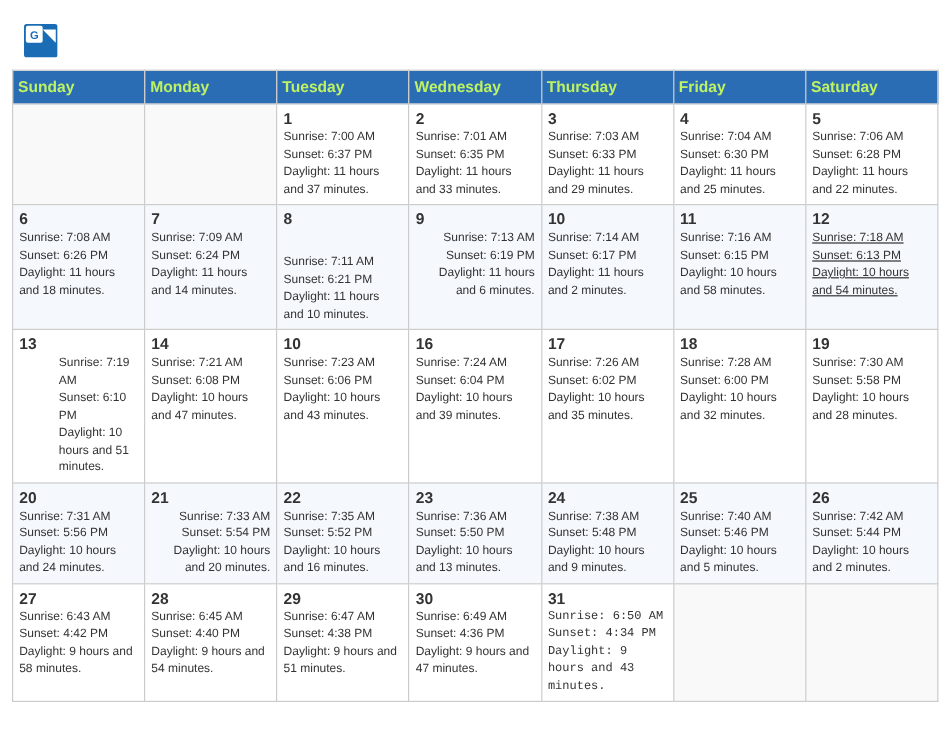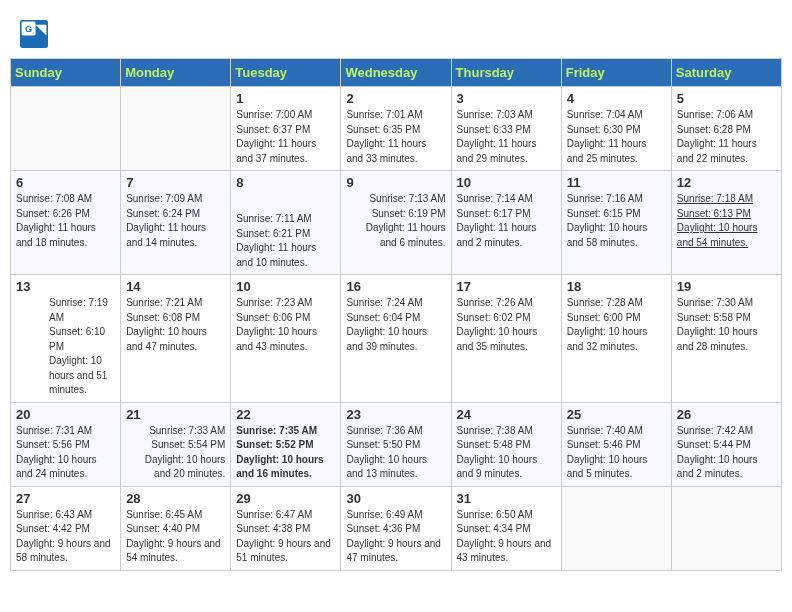--- a/index.html
+++ b/index.html
@@ -246,21 +246,21 @@
 Daylight: 10 hours and 24 minutes.</div>
         </td>
         <td>
           <span class="day-num">21</span>
           <div class="day-info" style="white-space: pre-line; text-align: right;">Sunrise: 7:33 AM
 Sunset: 5:54 PM
 Daylight: 10 hours and 20 minutes.</div>
         </td>
         <td>
           <span class="day-num">22</span>
-          <div class="day-info" style="white-space: pre-line; font-weight: bold;">Sunrise: 7:35 AM
+          <div class="day-info" style="white-space: pre-line;">Sunrise: 7:35 AM
 Sunset: 5:52 PM
 Daylight: 10 hours and 16 minutes.</div>
         </td>
         <td>
           <span class="day-num">23</span>
           <div class="day-info" style="white-space: pre-line;">Sunrise: 7:36 AM
 Sunset: 5:50 PM
 Daylight: 10 hours and 13 minutes.</div>
         </td>
         <td>
@@ -302,21 +302,21 @@
 Daylight: 9 hours and 51 minutes.</div>
         </td>
         <td>
           <span class="day-num">30</span>
           <div class="day-info" style="white-space: pre-line;">Sunrise: 6:49 AM
 Sunset: 4:36 PM
 Daylight: 9 hours and 47 minutes.</div>
         </td>
         <td>
           <span class="day-num">31</span>
-          <div class="day-info" style="white-space: pre-line;">Sunrise: 6:50 AM
+          <div class="day-info" style="white-space: pre-line; font-family: Liberation Mono, monospace;">Sunrise: 6:50 AM
 Sunset: 4:34 PM
 Daylight: 9 hours and 43 minutes.</div>
         </td>
         <td class="empty"></td>
         <td class="empty"></td>
       </tr>
     </tbody>
 </table>
 
 </body></html>

